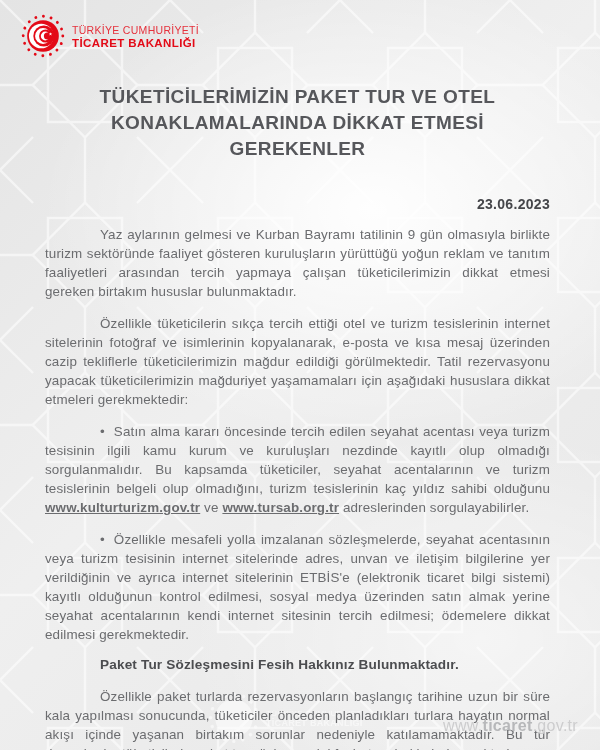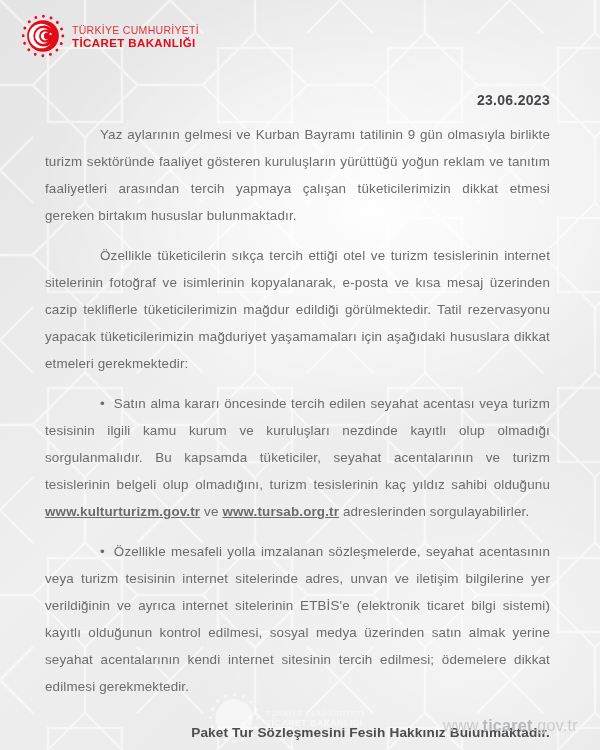--- a/index.html
+++ b/index.html
@@ -67,41 +67,40 @@
     font-size: 14px;
     font-weight: 700;
     letter-spacing: 0.3px;
     color: #45464a;
   }
 
   
   .body-text {
     margin-top: 13px;
     font-size: 13.4px;
-    line-height: 27px;
+    line-height: 19px;
     letter-spacing: 0.15px;
     text-align: justify;
     color: #6b6c6f;
   }
   .indent { text-indent: 55px; }
   .bullet-glyph { margin-right: 9px; }
   .link {
     font-weight: 700;
     text-decoration: underline;
     color: #6b6c6f;
   }
   .section-heading {
-    margin-top: 23px;
+    margin-top: 11px;
     font-size: 13.6px;
     line-height: 19px;
     font-weight: 700;
     letter-spacing: 0.15px;
     color: #4c4d50;
     text-indent: 55px;
-    text-align: right;
   }
 
   
   .footer-url {
     position: absolute;
     right: 22px;
     bottom: 15px;
     z-index: 1;
     font-size: 16px;
     letter-spacing: 0.3px;
@@ -167,20 +166,21 @@
         <circle cx="55" cy="50" r="10" fill="#ffffff"></circle>
         <circle cx="60" cy="50" r="8" fill="#e30a17"></circle>
         <polygon fill="#ffffff" points="67,41.5 68,44.2 70.9,44.2 68.6,45.9 69.5,48.6 67,47 64.5,48.6 65.4,45.9 63.1,44.2 66,44.2"></polygon>
       </svg>
       <div class="brand-text">
         <div class="brand-line1">TÜRKİYE CUMHURİYETİ</div>
         <div class="brand-line2">TİCARET BAKANLIĞI</div>
       </div>
     </div>
 
+    <h1 class="doc-title">TÜKETİCİLERİMİZİN PAKET TUR VE OTEL KONAKLAMALARINDA DİKKAT ETMESİ GEREKENLER</h1>
 
     <div class="doc-date">23.06.2023</div>
 
     <p class="body-text indent">Yaz aylarının gelmesi ve Kurban Bayramı tatilinin 9 gün olmasıyla birlikte turizm sektöründe faaliyet gösteren kuruluşların yürüttüğü yoğun reklam ve tanıtım faaliyetleri arasından tercih yapmaya çalışan tüketicilerimizin dikkat etmesi gereken birtakım hususlar bulunmaktadır.</p>
     <p class="body-text indent">Özellikle tüketicilerin sıkça tercih ettiği otel ve turizm tesislerinin internet sitelerinin fotoğraf ve isimlerinin kopyalanarak, e-posta ve kısa mesaj üzerinden cazip tekliflerle tüketicilerimizin mağdur edildiği görülmektedir. Tatil rezervasyonu yapacak tüketicilerimizin mağduriyet yaşamamaları için aşağıdaki hususlara dikkat etmeleri gerekmektedir:</p>
 
 
     <p class="body-text indent"><span class="bullet-glyph">•</span><span>Satın alma kararı öncesinde tercih edilen seyahat acentası veya turizm tesisinin ilgili kamu kurum ve kuruluşları nezdinde kayıtlı olup olmadığı sorgulanmalıdır. Bu kapsamda tüketiciler, seyahat acentalarının ve turizm tesislerinin belgeli olup olmadığını, turizm tesislerinin kaç yıldız sahibi olduğunu </span><span class="link">www.kulturturizm.gov.tr</span><span> ve </span><span class="link">www.tursab.org.tr</span><span> adreslerinden sorgulayabilirler.</span></p>
 
     <p class="body-text indent"><span class="bullet-glyph">•</span><span>Özellikle mesafeli yolla imzalanan sözleşmelerde, seyahat acentasının veya turizm tesisinin internet sitelerinde adres, unvan ve iletişim bilgilerine yer verildiğinin ve ayrıca internet sitelerinin ETBİS'e (elektronik ticaret bilgi sistemi) kayıtlı olduğunun kontrol edilmesi, sosyal medya üzerinden satın almak yerine seyahat acentalarının kendi internet sitesinin tercih edilmesi; ödemelere dikkat edilmesi gerekmektedir.</span></p>

